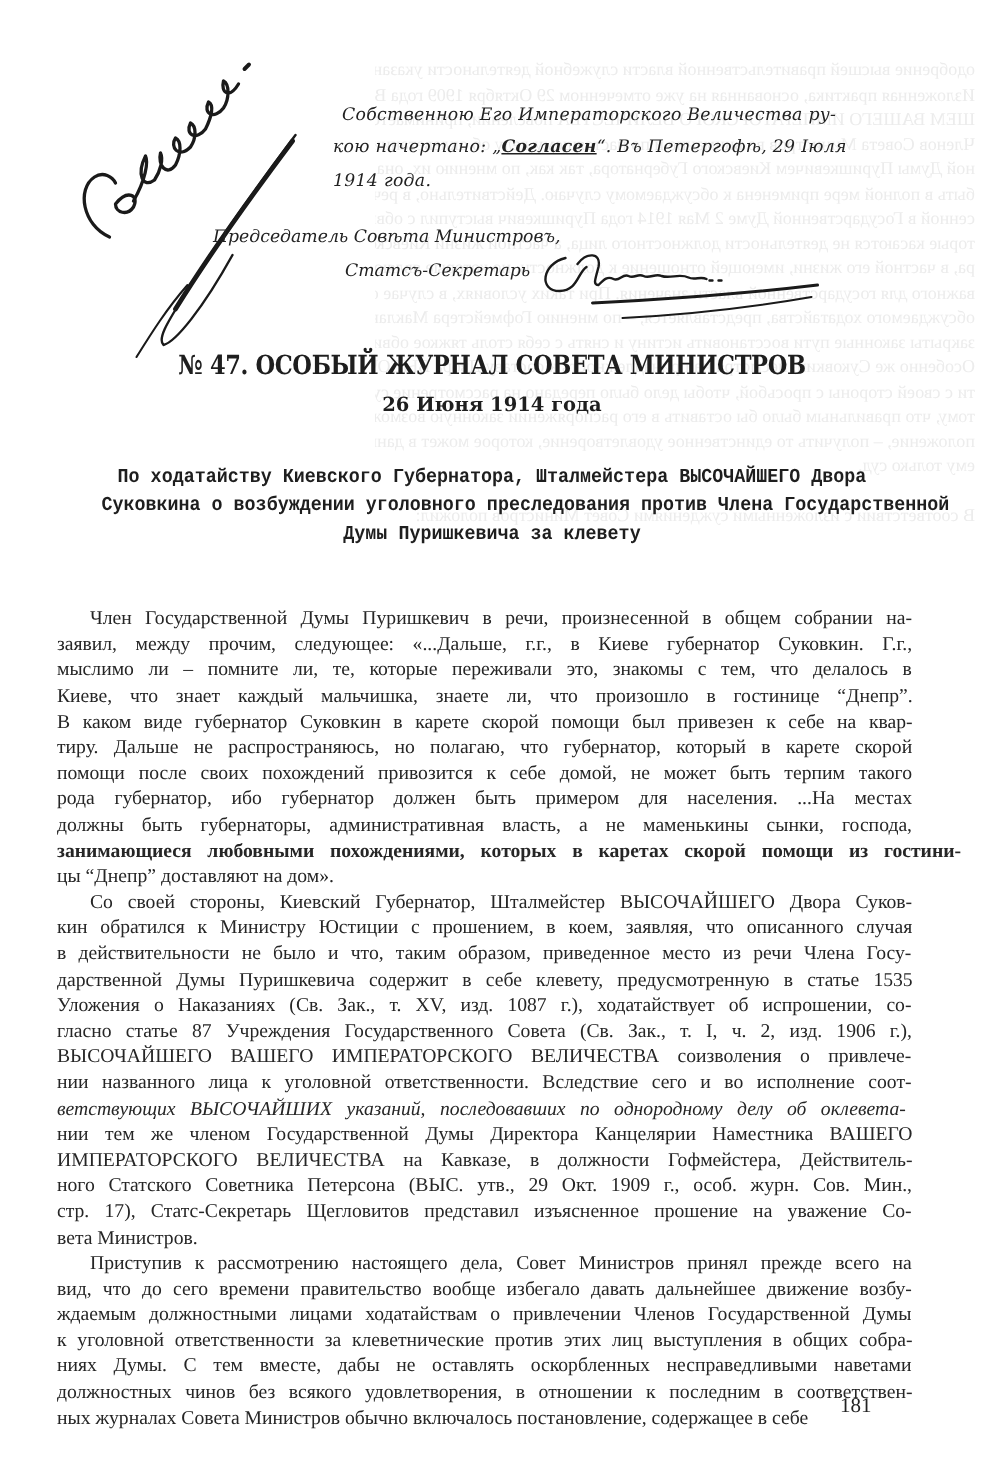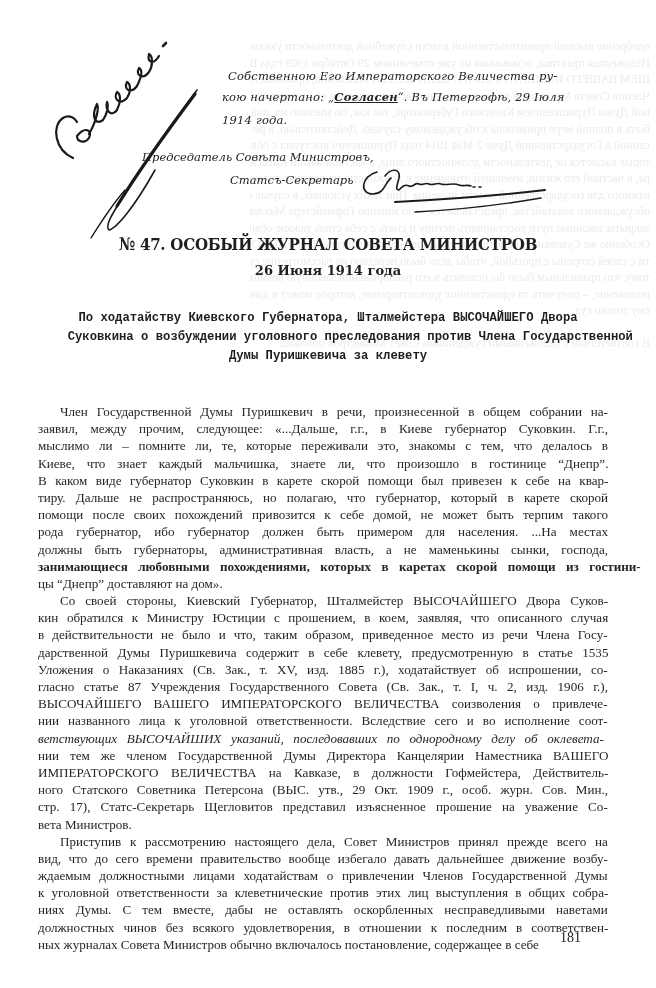--- a/index.html
+++ b/index.html
@@ -138,21 +138,21 @@
         <div class="ln"><span style="white-space: nowrap; display: inline-block; word-spacing: 9.8px;">рода губернатор, ибо губернатор должен быть примером для населения. ...На местах</span></div>
         <div class="ln"><span style="white-space: nowrap; display: inline-block; word-spacing: 8.77778px;">должны быть губернаторы, административная власть, а не маменькины сынки, господа,</span></div>
         <div class="ln"><span style="white-space: nowrap; display: inline-block; word-spacing: 7.22222px; font-weight: bold;">занимающиеся любовными похождениями, которых в каретах скорой помощи из гостини-</span></div>
         <div class="ln last"><span style="white-space: nowrap; display: inline-block;">цы “Днепр” доставляют на дом».</span></div>
       </div>
       <div>
         <div class="ln indent"><span style="white-space: nowrap; display: inline-block; word-spacing: 6.625px;">Со своей стороны, Киевский Губернатор, Шталмейстер ВЫСОЧАЙШЕГО Двора Суков-</span></div>
         <div class="ln"><span style="white-space: nowrap; display: inline-block; word-spacing: 5.25px;">кин обратился к Министру Юстиции с прошением, в коем, заявляя, что описанного случая</span></div>
         <div class="ln"><span style="white-space: nowrap; display: inline-block; word-spacing: 4.84615px;">в действительности не было и что, таким образом, приведенное место из речи Члена Госу-</span></div>
         <div class="ln"><span style="white-space: nowrap; display: inline-block; word-spacing: 6.2px;">дарственной Думы Пуришкевича содержит в себе клевету, предусмотренную в статье 1535</span></div>
-        <div class="ln"><span style="white-space: nowrap; display: inline-block; word-spacing: 6.15385px;">Уложения о Наказаниях (Св. Зак., т. XV, изд. 1885 г.), ходатайствует об испрошении, со-</span></div>
+        <div class="ln"><span style="white-space: nowrap; display: inline-block; word-spacing: 6.15385px;">Уложения о Наказаниях (Св. Зак., т. XV, изд. 1087 г.), ходатайствует об испрошении, со-</span></div>
         <div class="ln"><span style="white-space: nowrap; display: inline-block; word-spacing: 6.14286px;">гласно статье 87 Учреждения Государственного Совета (Св. Зак., т. I, ч. 2, изд. 1906 г.),</span></div>
         <div class="ln"><span style="white-space: nowrap; display: inline-block; word-spacing: 9px;">ВЫСОЧАЙШЕГО ВАШЕГО ИМПЕРАТОРСКОГО ВЕЛИЧЕСТВА соизволения о привлече-</span></div>
         <div class="ln"><span style="white-space: nowrap; display: inline-block; word-spacing: 5.72727px;">нии названного лица к уголовной ответственности. Вследствие сего и во исполнение соот-</span></div>
         <div class="ln"><span style="white-space: nowrap; display: inline-block; word-spacing: 6.375px; font-style: italic;">ветствующих ВЫСОЧАЙШИХ указаний, последовавших по однородному делу об оклевета-</span></div>
         <div class="ln"><span style="white-space: nowrap; display: inline-block; word-spacing: 7.66667px;">нии тем же членом Государственной Думы Директора Канцелярии Наместника ВАШЕГО</span></div>
         <div class="ln"><span style="white-space: nowrap; display: inline-block; word-spacing: 9.14286px;">ИМПЕРАТОРСКОГО ВЕЛИЧЕСТВА на Кавказе, в должности Гофмейстера, Действитель-</span></div>
         <div class="ln"><span style="white-space: nowrap; display: inline-block; word-spacing: 5.84615px;">ного Статского Советника Петерсона (ВЫС. утв., 29 Окт. 1909 г., особ. журн. Сов. Мин.,</span></div>
         <div class="ln"><span style="white-space: nowrap; display: inline-block; word-spacing: 6.88889px;">стр. 17), Статс-Секретарь Щегловитов представил изъясненное прошение на уважение Со-</span></div>
         <div class="ln last"><span style="white-space: nowrap; display: inline-block;">вета Министров.</span></div>
       </div>

